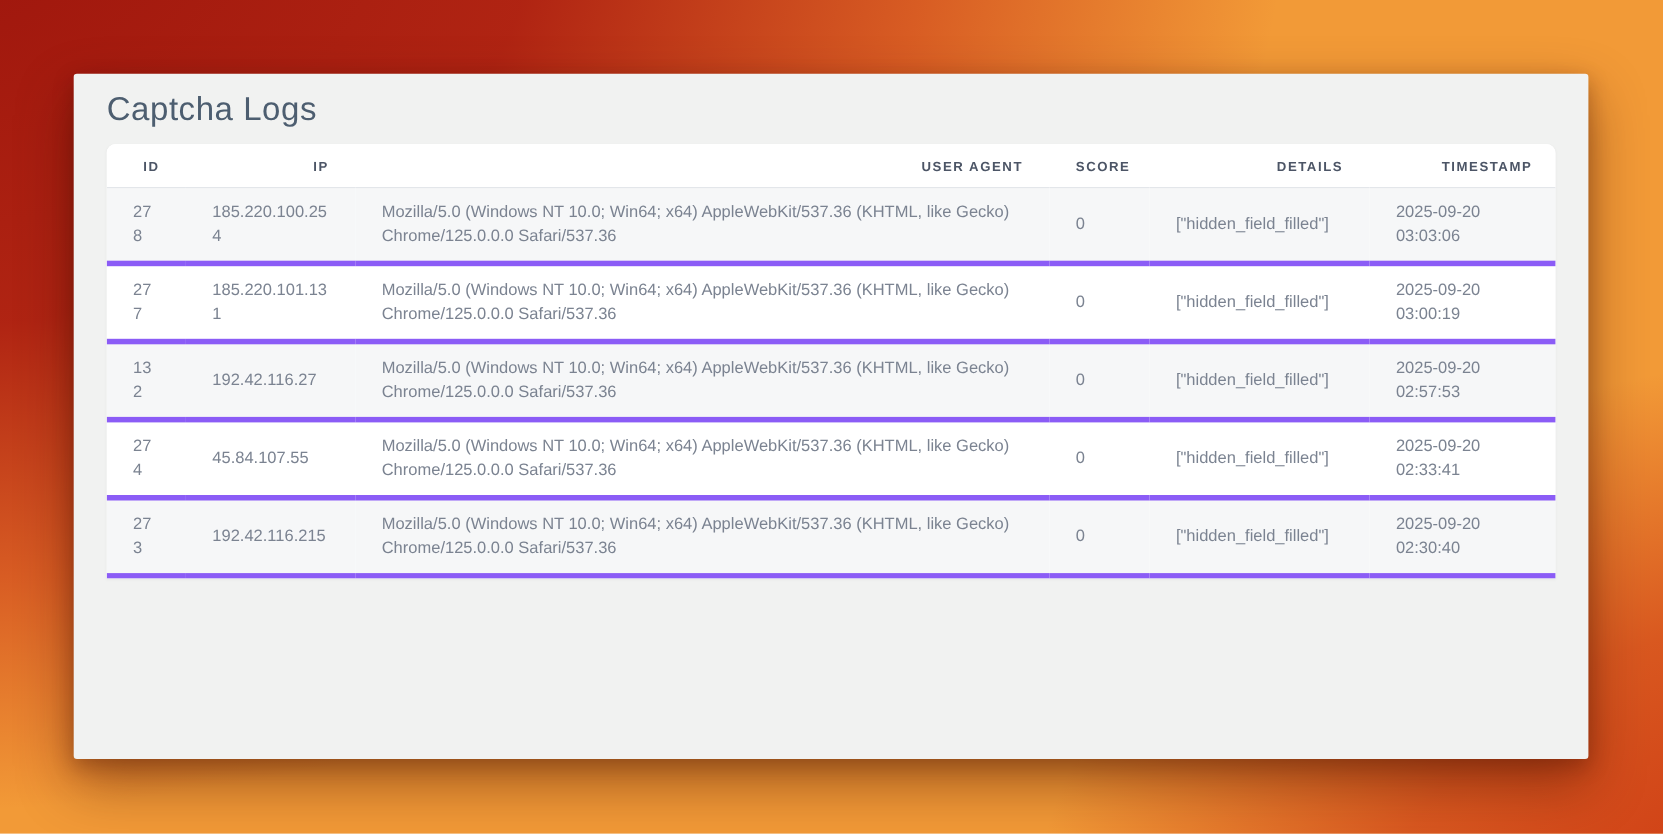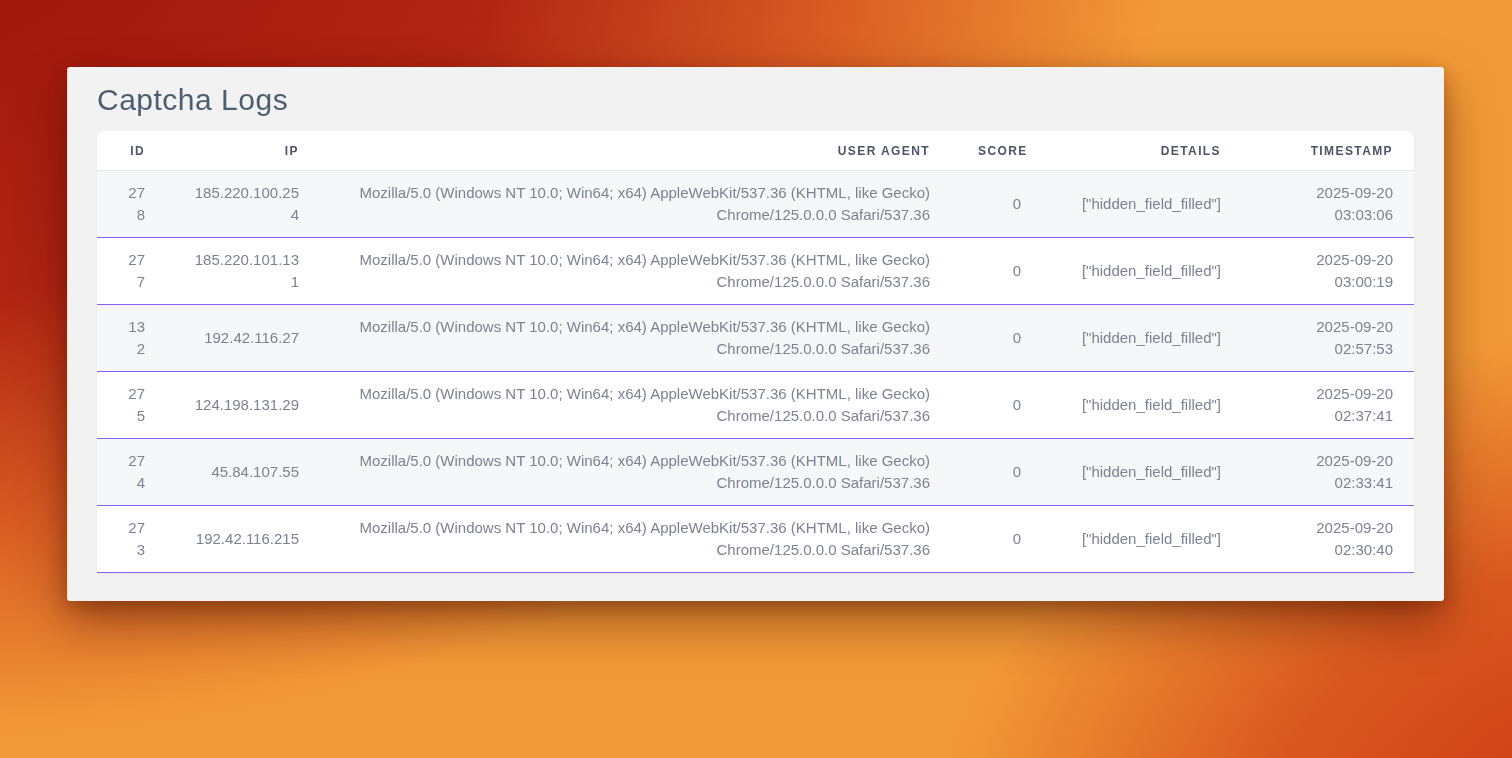--- a/index.html
+++ b/index.html
@@ -19,21 +19,21 @@
       radial-gradient(1700px 1100px at -6% -10%, #9c140c 0%, rgba(173,31,17,0.96) 34%, rgba(195,42,19,0.55) 55%, rgba(205,50,22,0) 74%),
       radial-gradient(1150px 820px at 112% 114%, rgba(198,40,13,0.95) 0%, rgba(200,44,16,0.60) 38%, rgba(205,50,20,0) 66%);
     position: relative;
   }
 
   .card {
     position: absolute;
     left: 67px;
     top: 67px;
     width: 1377px;
-    height: 534px;
+    height: 623px;
     background: #f1f2f1;
     border-radius: 3px;
     box-shadow: 0 22px 50px rgba(70, 15, 0, 0.45), 0 6px 18px rgba(70, 15, 0, 0.28);
     padding: 0 30px;
     overflow: hidden;
   }
 
   .page-title {
     font-size: 30px;
     font-weight: 500;
@@ -78,21 +78,21 @@
 
   tbody td {
     font-size: 15px;
     color: #7b8391;
     padding: 11px 24px;
     line-height: 22px;
     vertical-align: middle;
     word-wrap: break-word;
   }
 
-  tbody tr { border-bottom: 1px solid #8b5cf6; text-align: right; }
+  tbody tr { border-bottom: 5px solid #8b5cf6; }
   tbody tr:nth-child(odd)  { background: #f6f7f8; }
   tbody tr:nth-child(even) { background: #ffffff; }
 </style>
 </head>
 <body>
 
 <div class="backdrop">
   <div class="card">
 
     <h1 class="page-title">Captcha Logs</h1>
@@ -138,28 +138,20 @@
 
   <tr>
     <td>132</td>
     <td>192.42.116.27</td>
     <td>Mozilla/5.0 (Windows NT 10.0; Win64; x64) AppleWebKit/537.36 (KHTML, like Gecko) Chrome/125.0.0.0 Safari/537.36</td>
     <td>0</td>
     <td>["hidden_field_filled"]</td>
     <td>2025-09-20 02:57:53</td>
   </tr>
 
-  <tr>
-    <td>275</td>
-    <td>124.198.131.29</td>
-    <td>Mozilla/5.0 (Windows NT 10.0; Win64; x64) AppleWebKit/537.36 (KHTML, like Gecko) Chrome/125.0.0.0 Safari/537.36</td>
-    <td>0</td>
-    <td>["hidden_field_filled"]</td>
-    <td>2025-09-20 02:37:41</td>
-  </tr>
 
   <tr>
     <td>274</td>
     <td>45.84.107.55</td>
     <td>Mozilla/5.0 (Windows NT 10.0; Win64; x64) AppleWebKit/537.36 (KHTML, like Gecko) Chrome/125.0.0.0 Safari/537.36</td>
     <td>0</td>
     <td>["hidden_field_filled"]</td>
     <td>2025-09-20 02:33:41</td>
   </tr>
 

